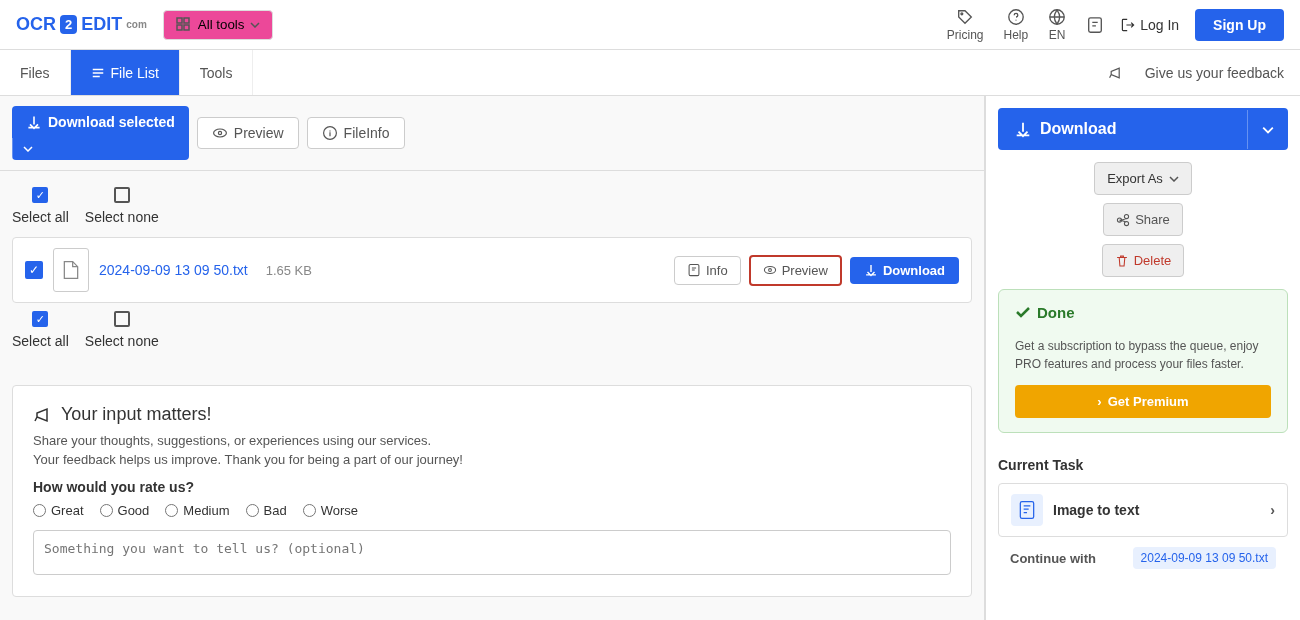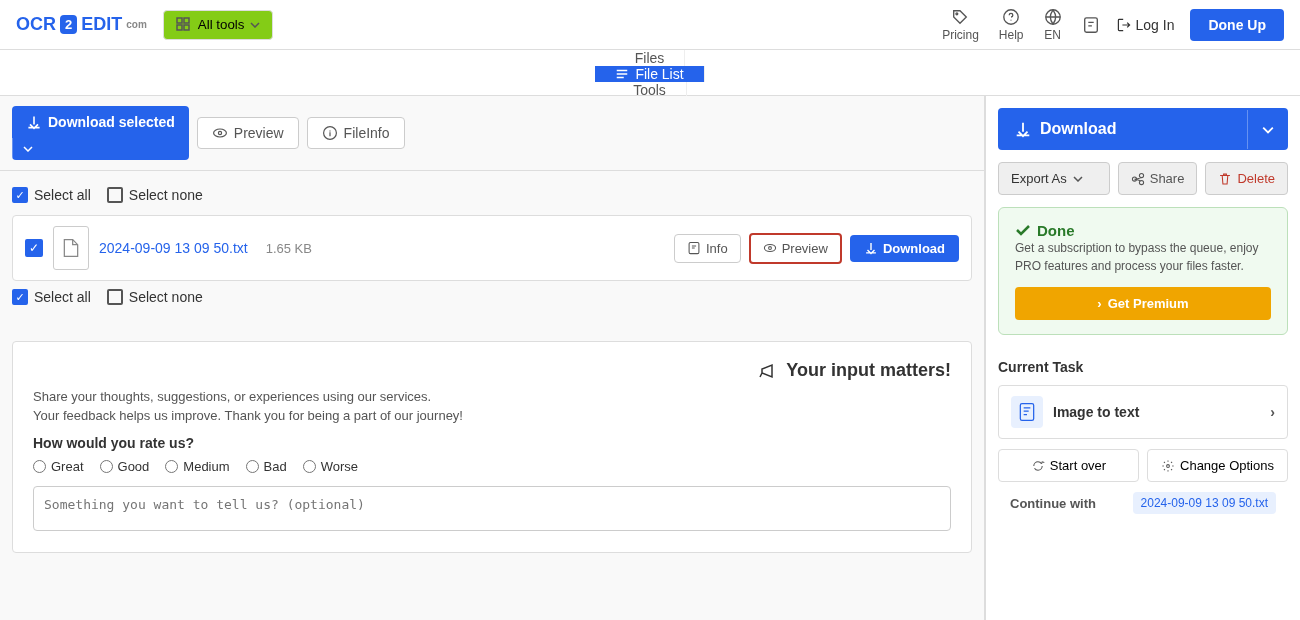--- a/index.html
+++ b/index.html
@@ -5,88 +5,88 @@
     * { box-sizing: border-box; margin: 0; padding: 0; }
     body { font-family: Arial, sans-serif; font-size: 14px; background: #f5f5f5; color: #333; width: 1300px; height: 620px; overflow: hidden; }
 
     
     .header { display: flex; align-items: center; background: #fff; height: 50px; border-bottom: 1px solid #ddd; padding: 0 16px; gap: 16px; }
     .logo { display: flex; align-items: center; gap: 4px; font-weight: bold; font-size: 18px; color: #1a1a1a; }
     .logo-ocr { color: #2563eb; font-weight: 900; }
     .logo-box { background: #2563eb; color: #fff; border-radius: 4px; padding: 2px 5px; font-size: 13px; font-weight: bold; }
     .logo-edit { color: #2563eb; font-weight: 900; }
     .logo-com { font-size: 10px; color: #888; }
-    .all-tools-btn { display: flex; align-items: center; gap: 6px; border: 1px solid #ddd; border-radius: 4px; padding: 6px 12px; cursor: pointer; background: #84cc16; }
+    .all-tools-btn { display: flex; align-items: center; gap: 6px; border: 1px solid #ddd; border-radius: 4px; padding: 6px 12px; cursor: pointer; background: #ec4899; }
     .header-spacer { flex: 1; }
     .header-nav { display: flex; align-items: center; gap: 20px; }
     .header-nav-item { display: flex; flex-direction: column; align-items: center; gap: 2px; cursor: pointer; color: #555; font-size: 12px; }
     .header-nav-item svg { width: 18px; height: 18px; }
     .login-btn { display: flex; align-items: center; gap: 4px; border: none; background: none; cursor: pointer; color: #333; font-size: 14px; }
     .signup-btn { background: #2563eb; color: #fff; border: none; border-radius: 4px; padding: 8px 18px; font-size: 14px; font-weight: bold; cursor: pointer; }
 
     
-    .subnav { display: flex; align-items: center; background: #fff; border-bottom: 1px solid #ddd; height: 46px; flex-direction: column; }
+    .subnav { display: flex; align-items: center; background: #fff; border-bottom: 1px solid #ddd; height: 46px; }
     .subnav-item { padding: 0 20px; height: 100%; display: flex; align-items: center; cursor: pointer; font-size: 14px; color: #555; border-right: 1px solid #eee; }
     .subnav-item.active { background: #2563eb; color: #fff; }
     .subnav-feedback { margin-left: auto; display: flex; align-items: center; gap: 21px; padding-right: 16px; cursor: pointer; color: #555; font-size: 14px; }
 
     
     .main { display: flex; height: calc(620px - 96px); }
 
     
     .left-panel { flex: 1; background: #f9f9f9; overflow-y: auto; padding: 0; border-right: 1px solid #ddd; }
     .toolbar { display: flex; align-items: center; gap: 8px; padding: 10px 12px; background: #f9f9f9; border-bottom: 1px solid #ddd; }
     .download-selected-btn { display: flex; align-items: flex-start; background: #2563eb; color: #fff; border: none; border-radius: 4px; cursor: pointer; font-size: 14px; font-weight: bold; overflow: hidden; flex-direction: column; }
     .download-selected-main { display: flex; align-items: center; gap: 6px; padding: 8px 14px; }
     .download-selected-arrow { padding: 8px 10px; border-left: 1px solid rgba(255,255,255,0.3); display: flex; align-items: center; }
     .preview-btn, .fileinfo-btn { display: flex; align-items: center; gap: 6px; background: #fff; border: 1px solid #ccc; border-radius: 4px; padding: 7px 14px; cursor: pointer; font-size: 14px; color: #555; }
 
     
     .file-list-area { padding: 16px 12px; }
     .select-row { display: flex; align-items: center; gap: 16px; margin-bottom: 12px; }
-    .select-btn { display: flex; align-items: center; gap: 6px; cursor: pointer; font-size: 14px; color: #333; }
+    .select-btn { display: flex; align-items: center; gap: 6px; cursor: pointer; font-size: 14px; color: #333; flex-direction: column; }
     .checkbox-icon { width: 16px; height: 16px; border: 2px solid #555; border-radius: 2px; display: flex; align-items: center; justify-content: center; flex-shrink: 0; }
     .checkbox-icon.checked { background: #2563eb; border-color: #2563eb; }
     .checkbox-icon.checked::after { content: '✓'; color: #fff; font-size: 11px; }
     .checkbox-icon.unchecked::after { content: ''; }
 
     
     .file-row { display: flex; align-items: center; background: #fff; border: 1px solid #ddd; border-radius: 4px; padding: 10px 12px; margin-bottom: 8px; gap: 10px; }
     .file-row-checkbox { width: 18px; height: 18px; border: 2px solid #2563eb; border-radius: 2px; background: #2563eb; display: flex; align-items: center; justify-content: center; color: #fff; font-size: 12px; flex-shrink: 0; }
     .file-icon { width: 36px; height: 44px; border: 1px solid #ccc; border-radius: 3px; background: #fff; display: flex; align-items: center; justify-content: center; flex-shrink: 0; }
     .file-name { color: #2563eb; font-size: 14px; cursor: pointer; }
     .file-size { color: #888; font-size: 13px; margin-left: 8px; }
     .file-actions { margin-left: auto; display: flex; align-items: center; gap: 8px; }
     .info-btn { display: flex; align-items: center; gap: 5px; background: #fff; border: 1px solid #ccc; border-radius: 4px; padding: 6px 12px; cursor: pointer; font-size: 13px; color: #555; }
     .preview-file-btn { display: flex; align-items: center; gap: 5px; background: #fff; border: 2px solid #c0392b; border-radius: 4px; padding: 6px 12px; cursor: pointer; font-size: 13px; color: #555; }
     .download-file-btn { display: flex; align-items: center; gap: 5px; background: #2563eb; color: #fff; border: none; border-radius: 4px; padding: 6px 14px; cursor: pointer; font-size: 13px; font-weight: bold; }
 
     
     .feedback-section { margin: 8px 12px; background: #fff; border: 1px solid #ddd; border-radius: 4px; padding: 18px 20px; }
-    .feedback-title { display: flex; align-items: center; gap: 8px; font-size: 18px; font-weight: bold; margin-bottom: 8px; justify-content: flex-end; }
+    .feedback-title { display: flex; align-items: center; gap: 8px; font-size: 18px; font-weight: normal; margin-bottom: 8px; }
     .feedback-subtitle { font-size: 13px; color: #555; margin-bottom: 4px; }
     .feedback-question { font-weight: bold; margin: 12px 0 8px; }
     .feedback-radios { display: flex; gap: 16px; margin-bottom: 12px; }
     .feedback-radio { display: flex; align-items: center; gap: 5px; font-size: 13px; cursor: pointer; }
     .feedback-textarea { width: 100%; border: 1px solid #ccc; border-radius: 4px; padding: 10px; font-size: 13px; color: #999; resize: none; height: 45px; }
 
     
     .right-panel { width: 315px; background: #fff; overflow-y: auto; border-left: 1px solid #ddd; }
     .right-download-btn { display: flex; align-items: center; background: #2563eb; color: #fff; margin: 12px; border-radius: 4px; cursor: pointer; border: none; width: calc(100% - 24px); overflow: hidden; }
     .right-download-main { display: flex; align-items: center; gap: 8px; padding: 12px 16px; flex: 1; font-size: 16px; font-weight: bold; }
     .right-download-arrow { padding: 12px 14px; border-left: 1px solid rgba(255,255,255,0.3); }
 
-    .export-row { display: flex; align-items: center; gap: 8px; padding: 0 12px 12px; }
+    .export-row { display: flex; align-items: center; gap: 8px; padding: 0 12px 12px; flex-direction: column; }
     .export-as-btn { display: flex; align-items: center; gap: 6px; border: 1px solid #ccc; border-radius: 4px; padding: 8px 12px; cursor: pointer; font-size: 13px; color: #333; flex: 1; }
     .share-btn { display: flex; align-items: center; gap: 5px; border: 1px solid #ccc; border-radius: 4px; padding: 8px 12px; cursor: pointer; font-size: 13px; color: #555; }
     .delete-btn { display: flex; align-items: center; gap: 5px; border: 1px solid #ccc; border-radius: 4px; padding: 8px 12px; cursor: pointer; font-size: 13px; color: #c0392b; }
 
     
     .done-card { margin: 0 12px 12px; border: 1px solid #bce0ba; border-radius: 6px; background: #f0faf0; padding: 14px 16px; }
-    .done-title { display: flex; gap: 6px; font-size: 15px; font-weight: bold; color: #2a7a2a; margin-bottom: 0; }
+    .done-title { display: flex; gap: 6px; font-size: 15px; font-weight: bold; color: #2a7a2a; margin-bottom: 16px; }
     .done-text { font-size: 12px; color: #555; margin-bottom: 12px; line-height: 1.5; }
     .get-premium-btn { background: #f0a500; color: #fff; border: none; border-radius: 4px; padding: 9px 16px; cursor: pointer; font-size: 13px; font-weight: bold; width: 100%; display: flex; align-items: center; justify-content: center; gap: 6px; }
 
     
     .current-task { padding: 12px; }
     .current-task-title { font-size: 14px; font-weight: bold; margin-bottom: 10px; }
     .task-row { display: flex; align-items: center; border: 1px solid #ddd; border-radius: 4px; padding: 10px 12px; margin-bottom: 10px; background: #fff; cursor: pointer; font-weight: bold; }
     .task-icon { width: 32px; height: 32px; background: #e8f0fe; border-radius: 4px; display: flex; align-items: center; justify-content: center; margin-right: 10px; flex-shrink: 0; }
     .task-label { flex: 1; font-size: 14px; }
     .task-arrow { color: #555; }
@@ -151,21 +151,21 @@
         </svg>
     </div>
   </div>
   <button class="login-btn">
     <svg viewBox="0 0 20 20" fill="none" stroke="#333" stroke-width="1.5" width="16" height="16">
         <path d="M9 3H4a1 1 0 00-1 1v12a1 1 0 001 1h5M14 7l3 3-3 3M17 10H8"></path>
       </svg>
     <span>Log In</span>
   </button>
   <button class="signup-btn">
-    <span>Done Up</span>
+    <span>Sign Up</span>
   </button>
 </div>
 
 <div class="subnav">
   <div class="subnav-item">
     <span>Files</span>
   </div>
   <div class="subnav-item active">
     <svg viewBox="0 0 16 16" fill="none" stroke="#fff" stroke-width="1.5" width="14" height="14" style="margin-right:6px">
         <path d="M2 4h12M2 8h12M2 12h8"></path>
@@ -367,35 +367,19 @@
       <div class="task-row">
         <div class="task-icon">
           <svg viewBox="0 0 24 24" fill="none" stroke="#2563eb" stroke-width="1.5" width="20" height="20">
               <rect x="4" y="2" width="16" height="20" rx="2"></rect>
               <path d="M8 7h8M8 11h6M8 15h4"></path>
             </svg>
         </div>
         <span class="task-label">Image to text</span>
         <span class="task-arrow">›</span>
       </div>
-      <div class="task-actions">
-        <button class="start-over-btn">
-          <svg viewBox="0 0 20 20" fill="none" stroke="#555" stroke-width="1.5" width="14" height="14">
-              <path d="M4 10a6 6 0 016-6 6 6 0 015 2.8M16 10a6 6 0 01-6 6 6 6 0 01-5-2.8"></path>
-              <path d="M15 7l1-3 3 1"></path>
-            </svg>
-          <span>Start over</span>
-        </button>
-        <button class="change-options-btn">
-          <svg viewBox="0 0 20 20" fill="none" stroke="#555" stroke-width="1.5" width="14" height="14">
-              <circle cx="10" cy="10" r="2"></circle>
-              <path d="M10 2v2M10 16v2M2 10h2M16 10h2M4.2 4.2l1.4 1.4M14.4 14.4l1.4 1.4M4.2 15.8l1.4-1.4M14.4 5.6l1.4-1.4"></path>
-            </svg>
-          <span>Change Options</span>
-        </button>
-      </div>
       <div class="continue-with">
         <span class="continue-label">Continue with</span>
         <span class="continue-file">2024-09-09 13 09 50.txt</span>
       </div>
     </div>
   </div>
 </div>
 
 </body></html>

